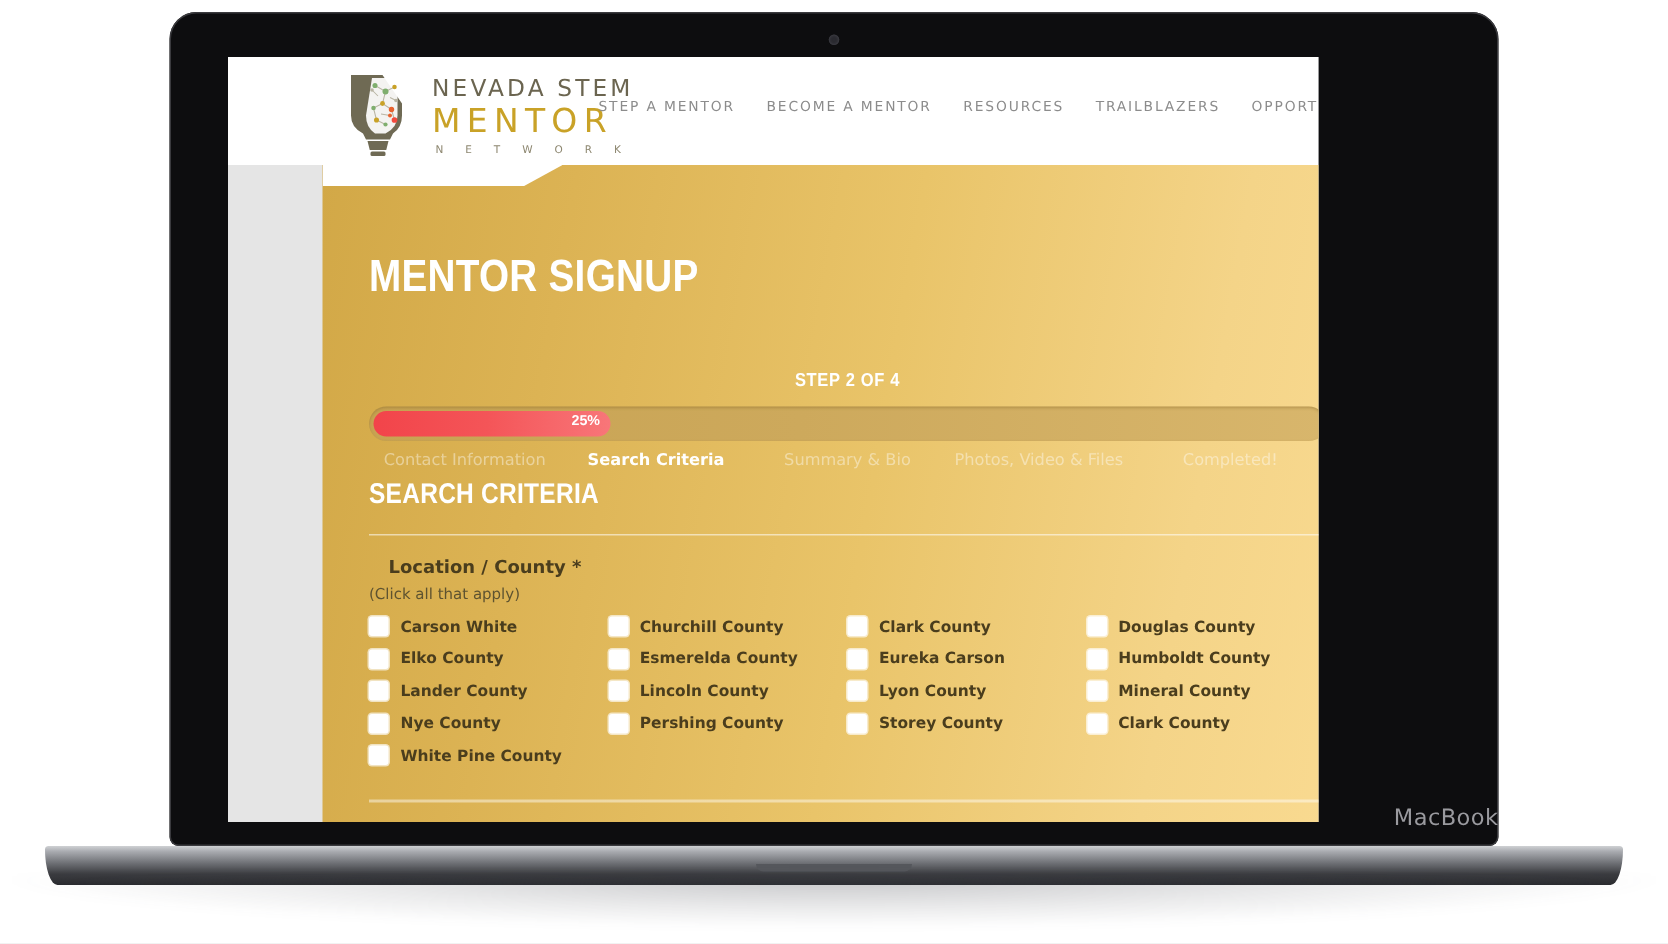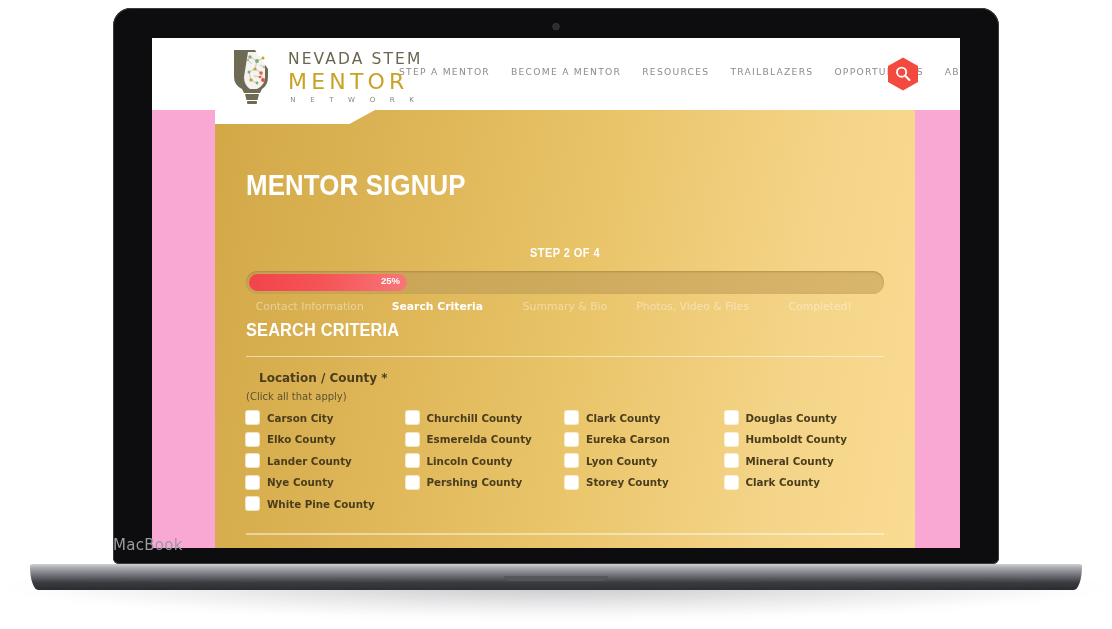--- a/index.html
+++ b/index.html
@@ -19,26 +19,26 @@
     border-radius:18px 18px 6px 6px;
     box-shadow:inset 0 0 0 1px #3a3a3e;
   }
   .camera-dot{
     position:absolute;left:50%;top:15px;transform:translateX(-50%);
     width:7px;height:7px;border-radius:50%;
     background:#2a2a30;
     box-shadow:inset 0 0 2px #4a4a52;
   }
   .screen{
-    position:absolute;left:39px;top:30px;width:808px;height:510px;
-    background:#f9a8d4;overflow:hidden;
+    position:absolute;left:39px;top:30px;width:727px;height:510px;
+    background:#e5e5e5;overflow:hidden;
   }
   .macbook-word{
     position:absolute;left:0;right:0;bottom:10px;
-    text-align:left;color:#9a9a9f;font-size:15px;letter-spacing:.3px;
+    text-align:right;color:#9a9a9f;font-size:15px;letter-spacing:.3px;
     font-family:"DejaVu Sans", sans-serif;
   }
   .laptop-base{
     position:absolute;left:30px;top:564px;width:1052px;height:26px;
     background:linear-gradient(180deg,#cfd1d4 0%,#a9abb0 14%,#6e7075 44%,#3b3c40 72%,#2a2b2f 100%);
     border-radius:4px 4px 14px 14px / 4px 4px 40px 40px;
   }
   .laptop-base:before{
     content:"";position:absolute;left:50%;transform:translateX(-50%);
     top:12px;width:104px;height:5px;border-radius:0 0 7px 7px;
@@ -216,21 +216,21 @@
 
         <div class="section-title">SEARCH CRITERIA</div>
         <div class="hr-top"></div>
 
         <div class="field-label">Location / County *</div>
         <div class="field-hint">(Click all that apply)</div>
 
         <div class="cb-grid">
           <label class="cb-item">
               <span class="cb-box"></span>
-              <span class="cb-label">Carson City</span>
+              <span class="cb-label">Carson White</span>
             </label>
           <label class="cb-item">
               <span class="cb-box"></span>
               <span class="cb-label">Churchill County</span>
             </label>
           <label class="cb-item">
               <span class="cb-box"></span>
               <span class="cb-label">Clark County</span>
             </label>
           <label class="cb-item">

